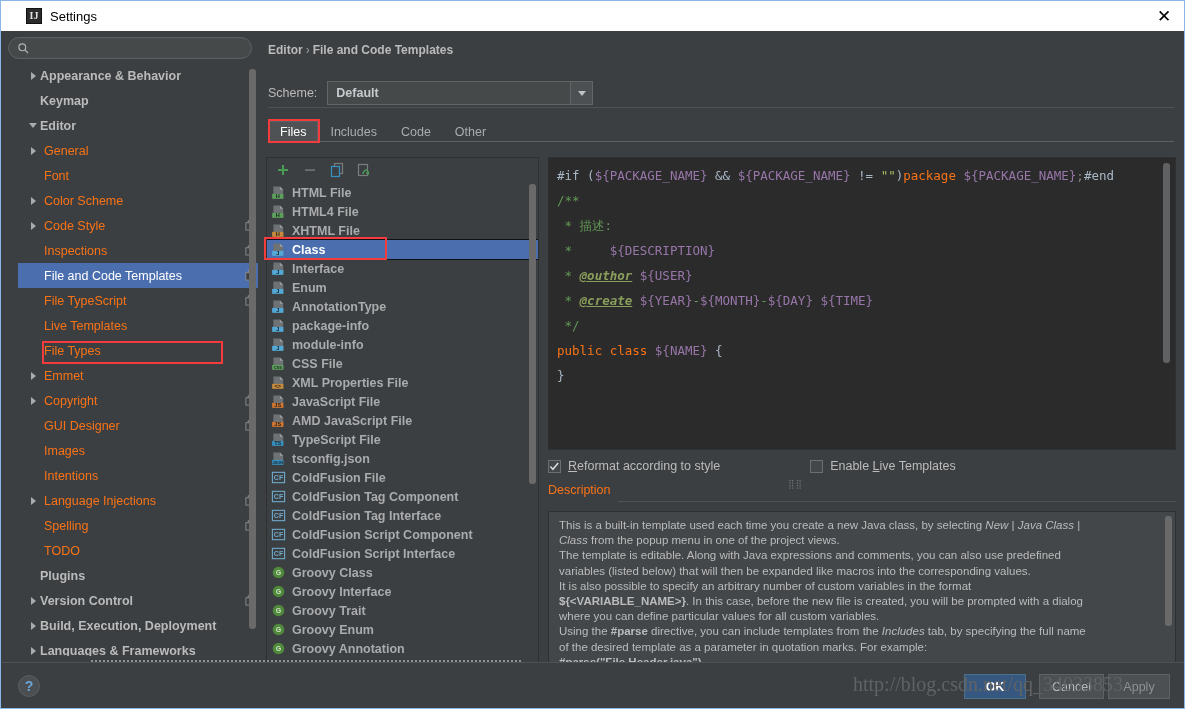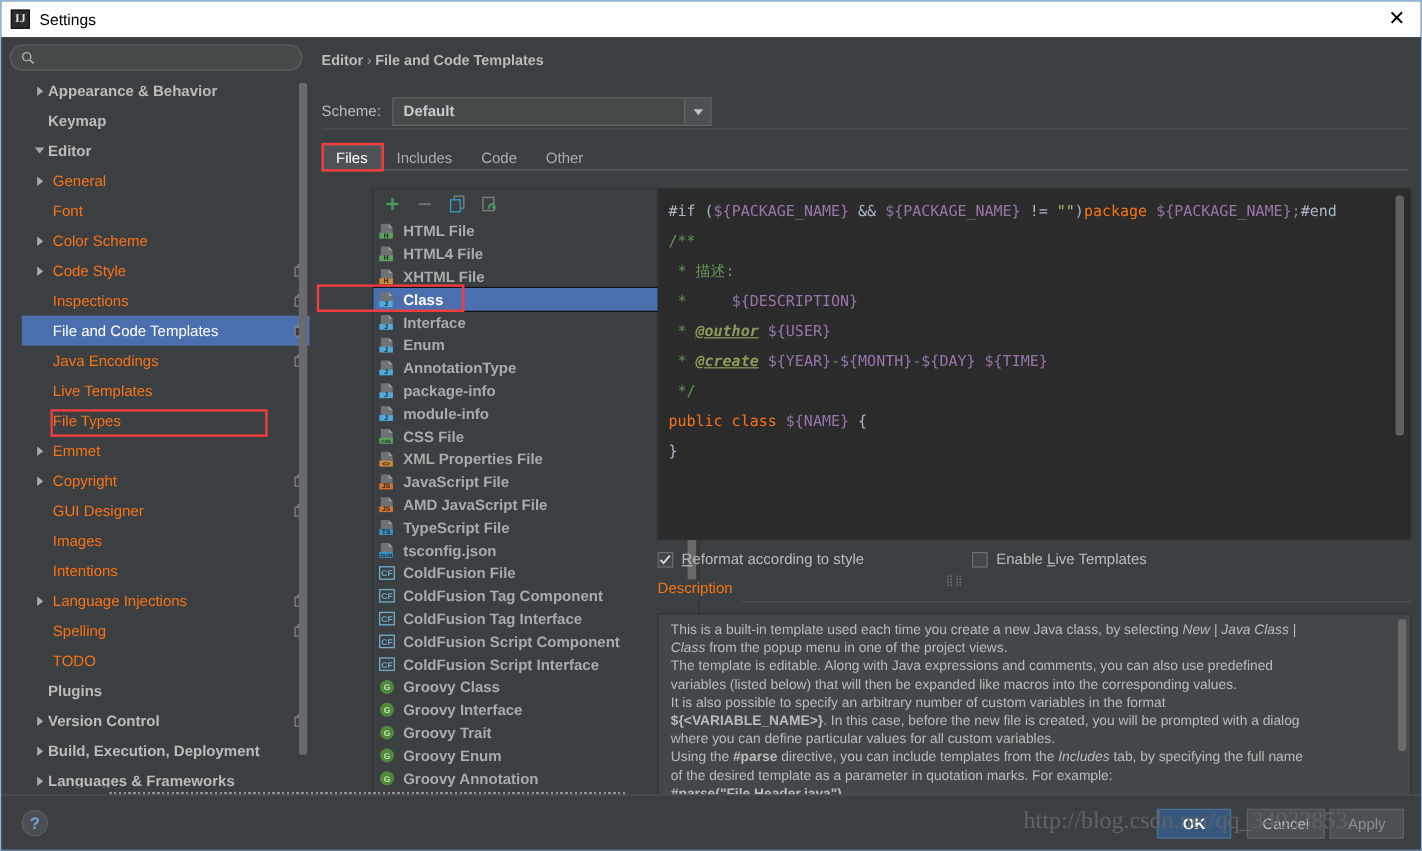--- a/index.html
+++ b/index.html
@@ -25,20 +25,21 @@
     display: flex; align-items: center;
     padding: 0 8px;
   }
   .tb-icon {
     width: 16px; height: 16px; margin-right: 8px;
     background: #2b2b2b; border: 1px solid #111;
     color: #dfe1e5; font-size: 10px; font-weight: bold;
     display: flex; align-items: center; justify-content: center;
     font-family: "Liberation Serif", serif;
     line-height: 1;
+    margin-left: 17px;
   }
   .tb-title { font-size: 13px; color: #000; }
   .tb-close {
     position: absolute; right: 10px; top: 5px;
     width: 20px; height: 20px; color: #000; font-size: 17px;
     display: flex; align-items: center; justify-content: center;
     cursor: pointer; font-family: "DejaVu Sans", sans-serif;
   }
 
   
@@ -169,21 +170,20 @@
     position: absolute; left: 10px; top: 110px; width: 906px; height: 1px;
     background: #5c6063;
   }
 
   
   .list-panel {
     position: absolute; left: 8px; top: 126px;
     width: 273px; height: 530px;
     background: #3c3f41;
     border: 1px solid #2e3133;
-    margin-left: 44px;
   }
   .list-toolbar {
     height: 24px; display: flex; align-items: center;
     padding-left: 8px; gap: 11px;
     background: #3c3f41;
   }
   .tbtn { width: 16px; height: 16px; display: flex; align-items: center; justify-content: center; cursor: pointer; }
   .list-body {
     position: absolute; left: 0; top: 25px;
     width: 271px; height: 503px;
@@ -389,21 +389,21 @@
         <div class="tree-item lvl1 selected">
           <span class="arrow"></span>
           <span>File and Code Templates</span>
           <span class="copy-badge"><svg viewBox="0 0 12 12" width="11" height="11">
               <rect x="3.5" y="0.8" width="7" height="8" fill="none" stroke="#8b8e90" stroke-width="1"></rect>
               <rect x="1" y="3" width="7" height="8" fill="#3c3f41" stroke="#8b8e90" stroke-width="1"></rect>
             </svg></span>
         </div>
         <div class="tree-item lvl1">
           <span class="arrow"></span>
-          <span>Java Encodings</span>
+          <span>File TypeScript</span>
           <span class="copy-badge"><svg viewBox="0 0 12 12" width="11" height="11">
               <rect x="3.5" y="0.8" width="7" height="8" fill="none" stroke="#8b8e90" stroke-width="1"></rect>
               <rect x="1" y="3" width="7" height="8" fill="#3c3f41" stroke="#8b8e90" stroke-width="1"></rect>
             </svg></span>
         </div>
         <div class="tree-item lvl1">
           <span class="arrow"></span>
           <span>Live Templates</span>
         </div>
         <div class="tree-item lvl1">

